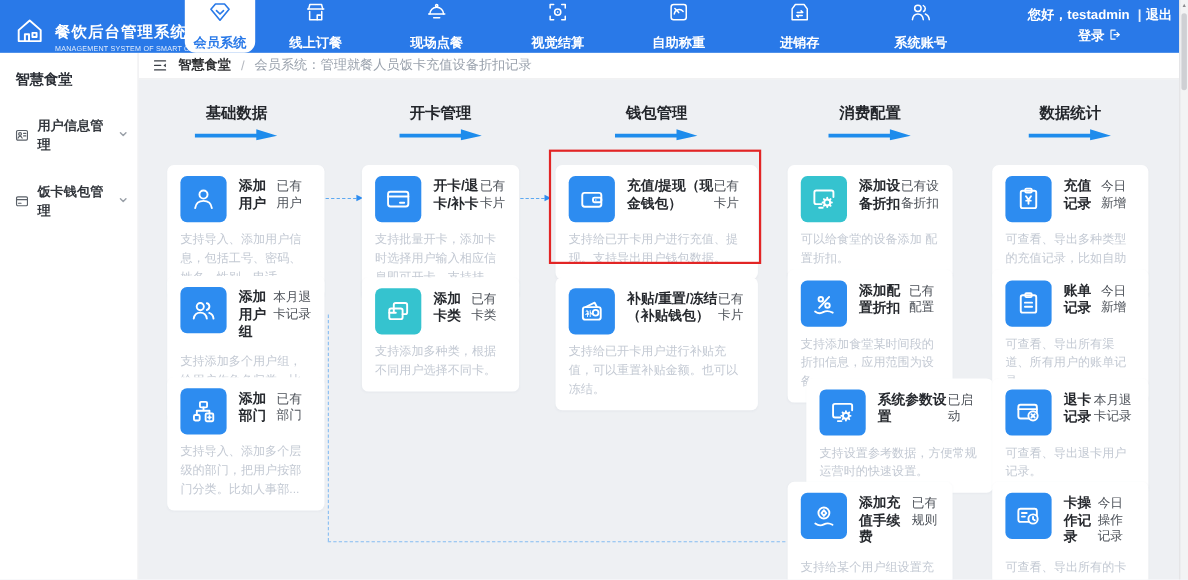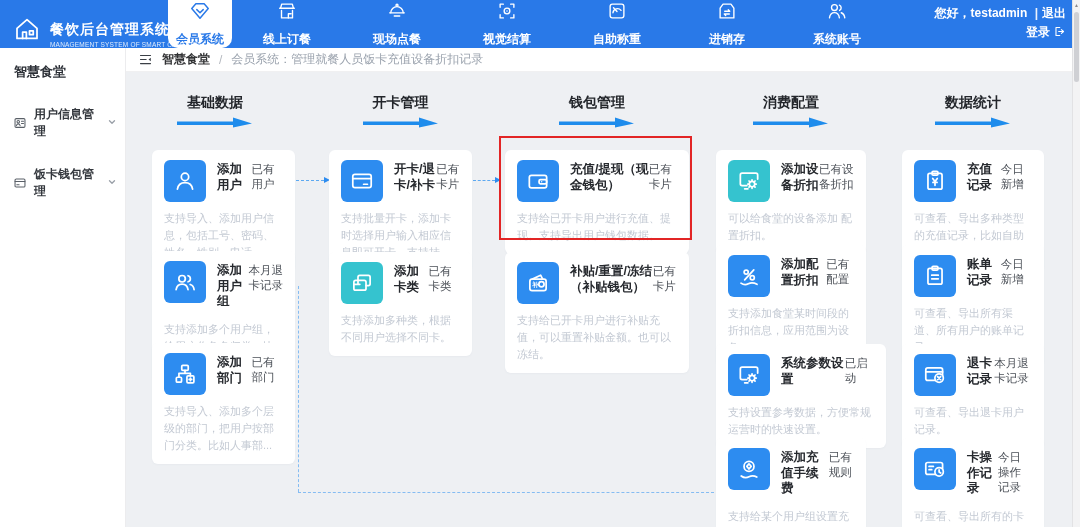--- a/index.html
+++ b/index.html
@@ -13,21 +13,21 @@
   .logo { display:flex; align-items:flex-end; gap:8px; padding-left:12px; width:168px; flex:none; color:#fff; }
   .logo-text { display:flex; flex-direction:column; gap:2px; }
   .logo-title { font-size:14px; font-weight:bold; letter-spacing:1px; white-space:nowrap; }
   .logo-sub { font-size:6.5px; opacity:.85; letter-spacing:.2px; white-space:nowrap; }
   .nav-items { display:flex; align-items:stretch; }
   .nav-item { width:110px; display:flex; flex-direction:column; align-items:center;
     justify-content:space-between; gap:4px; color:#fff; font-size:12px; font-weight:bold; cursor:pointer; }
   .nav-item.active { width:64px; background:#fff; color:var(--nav); border-radius:0 0 10px 10px; }
   .nav-user { margin-left:auto; margin-right:6px; width:132px; display:flex; align-items:center;
     color:#fff; font-size:12px; font-weight:bold; line-height:1.6; }
-  .nav-user-inner { text-align:right; }
+  .nav-user-inner { text-align:center; }
   .nav-user .divider { margin:0 4px; opacity:.9; }
   .exit-icon { vertical-align:-2px; margin-left:3px; }
 
   
   .scrollbar { position:absolute; right:0; top:0; width:8px; height:527px;
     background:#f3f3f4; border-left:1px solid #e2e2e4; z-index:40; }
   .sb-up { position:absolute; top:2px; left:0; width:7px; text-align:center;
     font-size:5px; color:#8a8a8e; }
   .sb-thumb { position:absolute; top:12px; left:1px; width:5px; height:70px;
     background:#cfd0d4; border-radius:3px; }
@@ -438,21 +438,21 @@
         </svg>
       </div>
       <div class="card-head">
         <div class="card-title">添加配置折扣</div>
         <div class="card-status">已有配置</div>
       </div>
     </div>
     <div class="card-desc">支持添加食堂某时间段的折扣信息，应用范围为设备。</div>
   </div>
 
-  <div class="card" style="left:716px;top:344px;width:170px">
+  <div class="card" style="left:733px;top:344px;width:170px">
     <div class="card-top">
       <div class="card-icon">
         <svg width="26" height="26" viewBox="0 0 24 24" fill="none" stroke="#fff" stroke-width="1.6" stroke-linecap="round" stroke-linejoin="round">
           <path d="M20 10.2V6.4c0-.9-.7-1.6-1.6-1.6H5.6C4.7 4.8 4 5.5 4 6.4v8.2c0 .9.7 1.6 1.6 1.6h4.4"></path>
           <path d="M8 19.2h3"></path>
             <circle cx="14.8" cy="14.8" r="2.5"></circle>
           <path d="M14.8 10.9v1.2M14.8 17.5v1.2M18.7 14.8h-1.2M12.1 14.8h-1.2M17.6 12l-.9.9M12.9 16.7l-.9.9M17.6 17.6l-.9-.9M12.9 12.9l-.9-.9"></path>
         </svg>
       </div>
       <div class="card-head">

